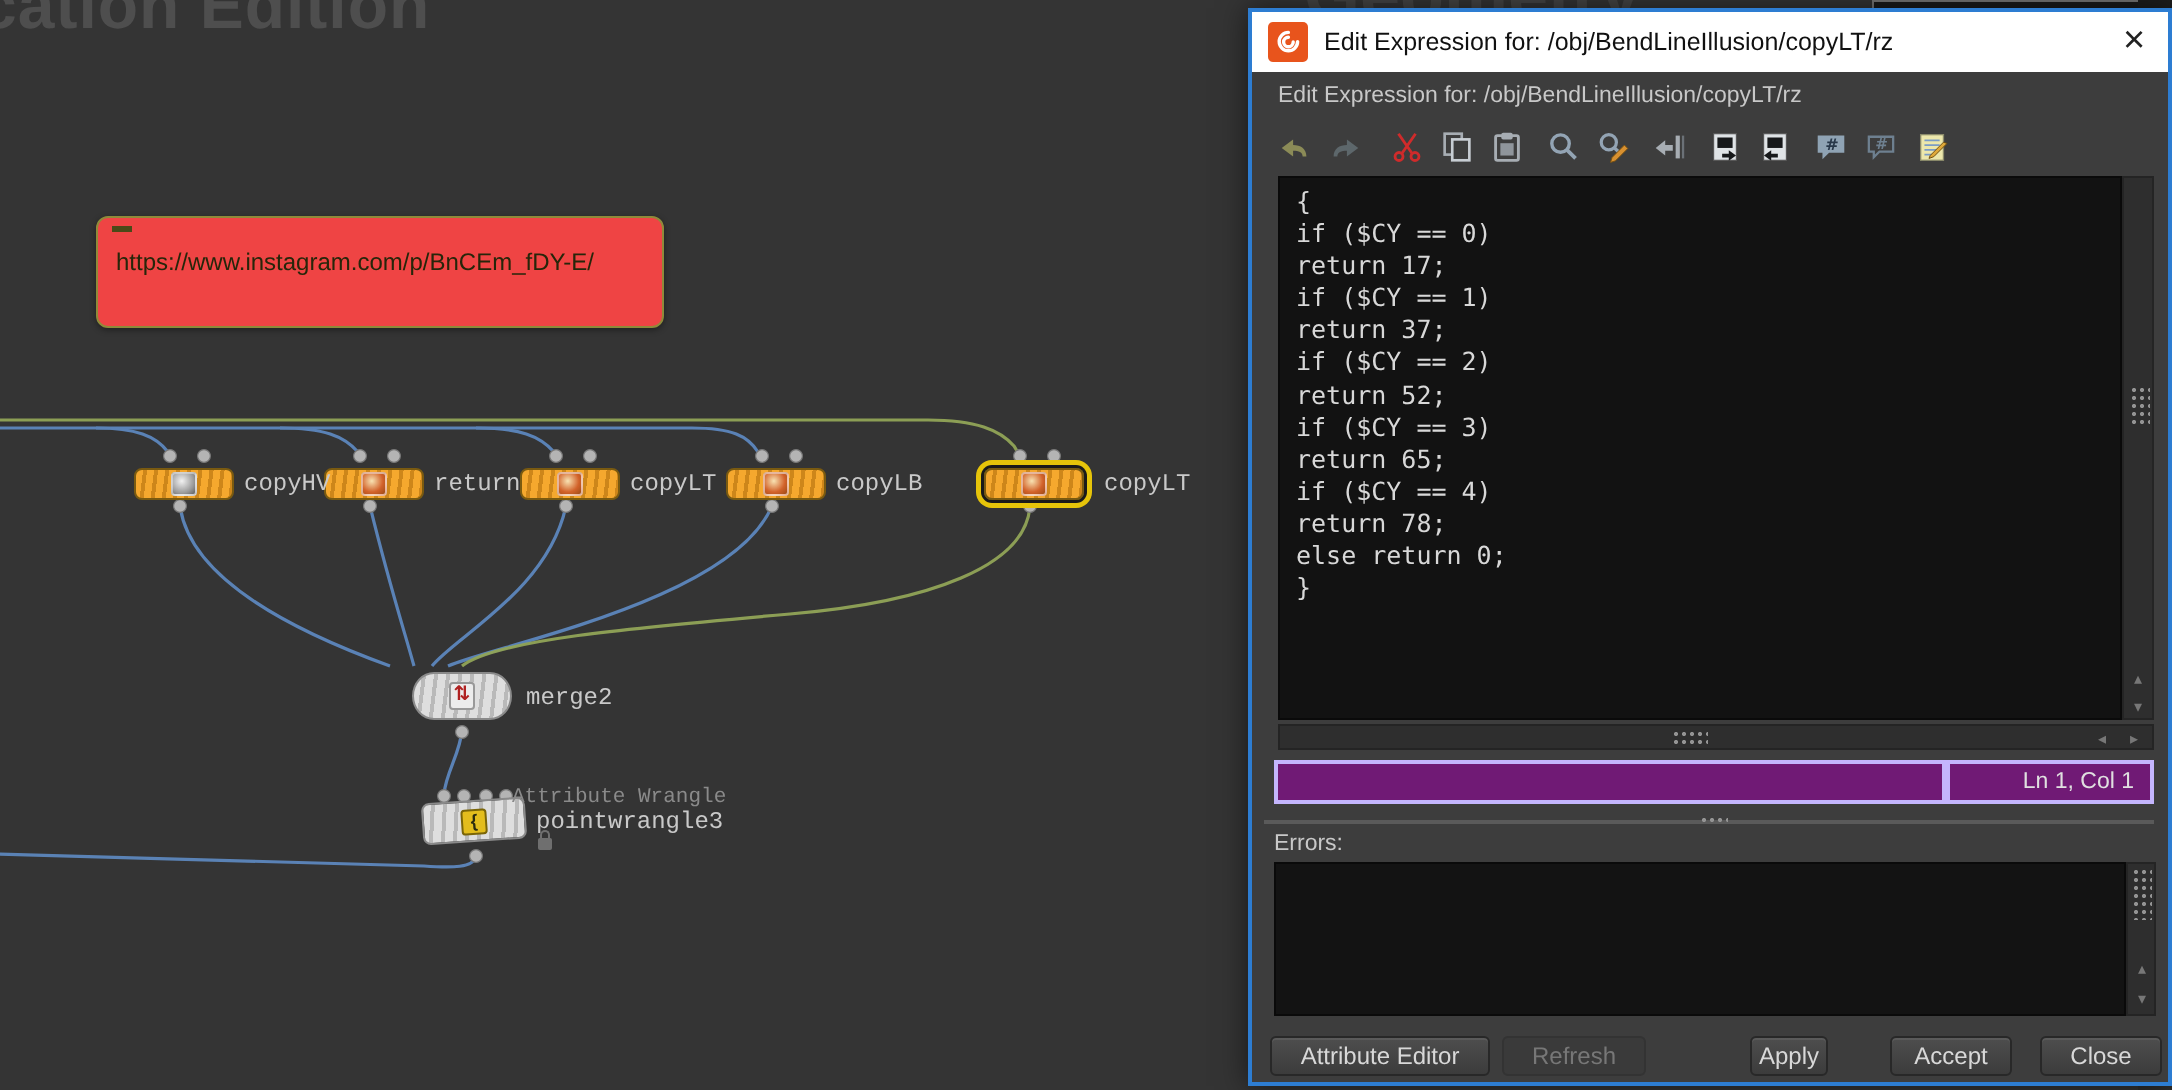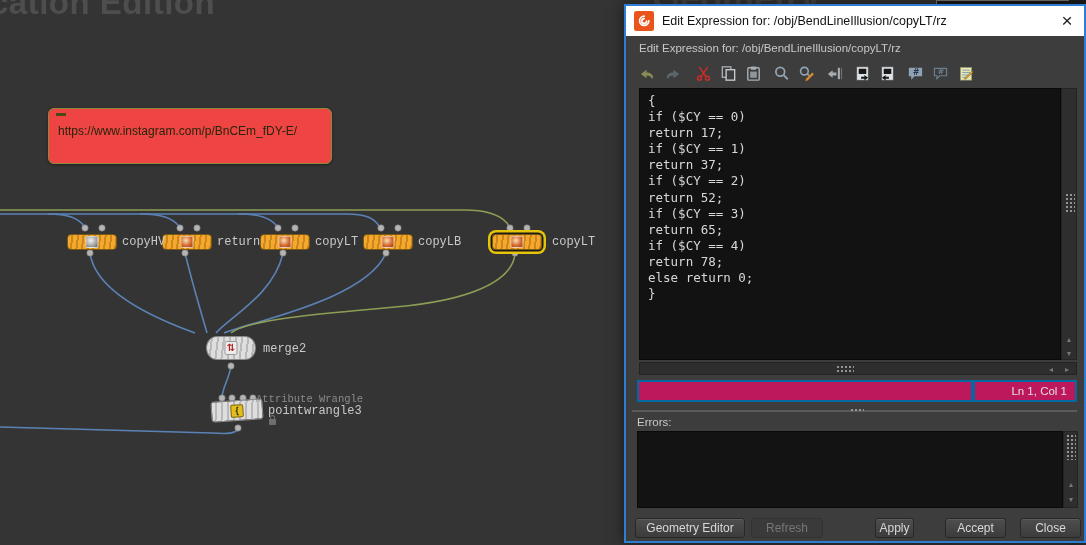--- a/index.html
+++ b/index.html
@@ -72,21 +72,21 @@
   .vscroll .grip{left:3px;top:104px;width:10px;height:20px;}
   .sbtn{position:absolute;width:14px;height:13px;color:#777;font-size:8px;text-align:center;line-height:13px;}
   .vscroll .up{left:0;top:244px;} .vscroll .up:before{content:"▴";}
   .vscroll .down{left:0;top:258px;} .vscroll .down:before{content:"▾";}
   .hscroll{position:absolute;left:13px;top:356px;width:438px;height:13px;background:#2e2e2e;border:1px solid #242424;}
   .hscroll .grip{left:196px;top:2px;width:18px;height:8px;}
   .hscroll .left{left:404px;top:0;} .hscroll .left:before{content:"◂";}
   .hscroll .right{left:420px;top:0;} .hscroll .right:before{content:"▸";}
 
   .statusrow{position:absolute;left:11px;top:374px;width:440px;height:22px;}
-  .sbox{position:absolute;top:0;height:22px;background:#be185d;border:2px solid #0369a1;}
+  .sbox{position:absolute;top:0;height:22px;background:#701a75;border:2px solid #c4b5fd;}
   .sbox.main{left:0;width:336px;}
   .sbox.pos{left:336px;width:104px;color:#e0e0e0;font-size:11.5px;text-align:right;line-height:18px;padding-right:8px;}
   .splitter{position:absolute;left:6px;top:404px;width:445px;height:2px;background:#5a5a5a;}
   .splitter .grip{left:218px;top:-2px;width:14px;height:5px;}
   .errlabel{position:absolute;left:11px;top:410px;font-size:11.5px;color:#c8c8c8;}
   .errbox{position:absolute;left:11px;top:425px;width:426px;height:77px;background:#131313;border:1px solid #0a0a0a;}
   .errscroll{position:absolute;left:437px;top:425px;width:15px;height:77px;background:#2e2e2e;border:1px solid #242424;}
   .errscroll .grip{left:2px;top:2px;width:10px;height:26px;}
   .errscroll .up{left:0;top:46px;} .errscroll .up:before{content:"▴";}
   .errscroll .down{left:0;top:61px;} .errscroll .down:before{content:"▾";}
@@ -308,19 +308,19 @@
       </div>
 
     <div class="errlabel">Errors:</div>
     <div class="errbox"></div>
     <div class="errscroll">
       <div class="grip"></div>
       <div class="sbtn up"></div>
       <div class="sbtn down"></div>
     </div>
 
-    <div class="btn b-ext">Geometry Editor</div>
+    <div class="btn b-ext">Attribute Editor</div>
     <div class="btn b-ref disabled">Refresh</div>
     <div class="btn b-app">Apply</div>
     <div class="btn b-acc">Accept</div>
     <div class="btn b-clo">Close</div>
   </div>
 </div>
 
 </body></html>

